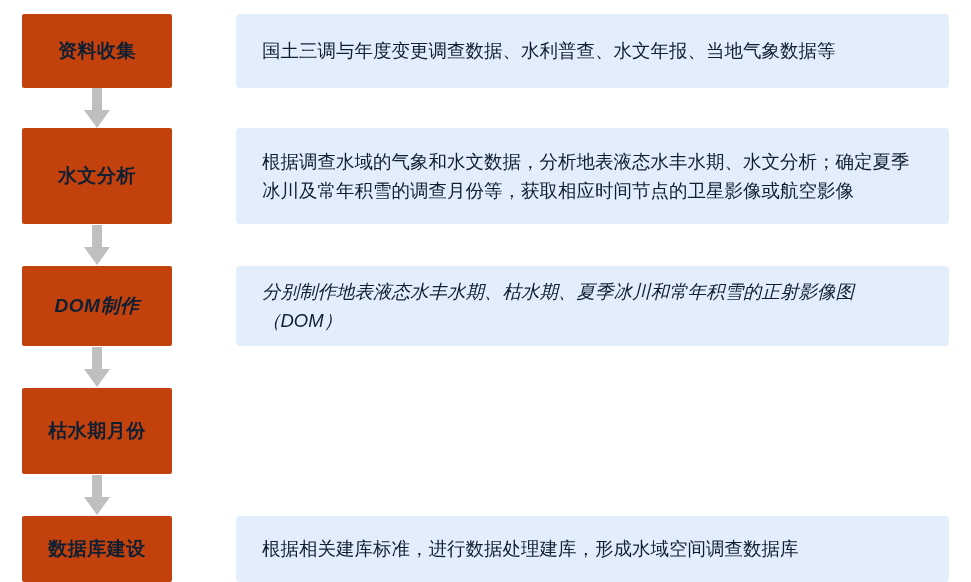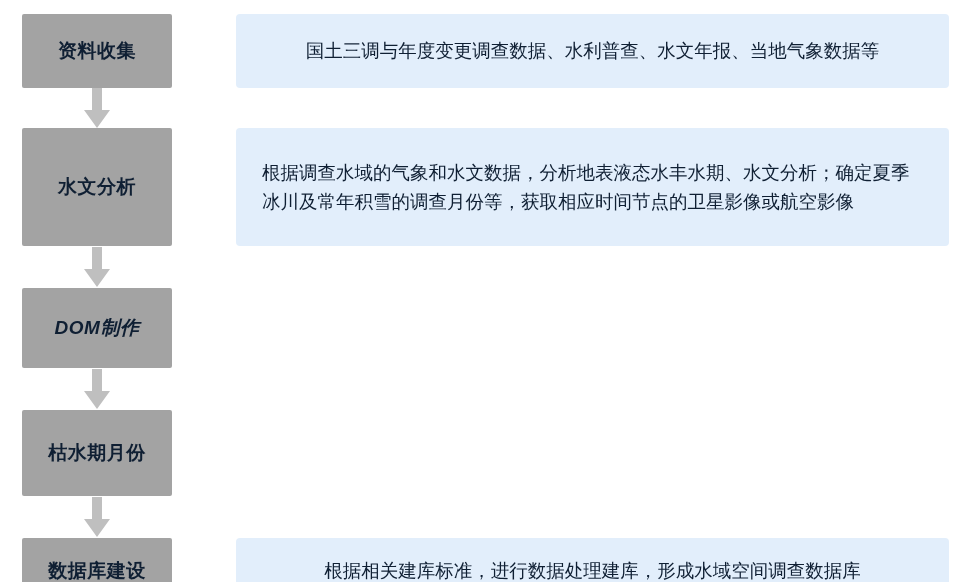--- a/index.html
+++ b/index.html
@@ -24,21 +24,21 @@
     display: flex;
     align-items: stretch;
     width: 100%;
   }
   .stage-cell {
     width: 150px;
     flex: 0 0 150px;
     display: flex;
     align-items: center;
     justify-content: center;
-    background: #a3a3a3;
+    background: #c2410c;
     border-radius: 2px;
     box-sizing: border-box;
     padding: 6px 4px;
   }
   .stage-label {
     font-size: 19px;
     font-weight: bold;
     color: #0f1f33;
     text-align: center;
     line-height: 1.35;
@@ -54,30 +54,30 @@
     display: flex;
     align-items: center;
     justify-content: center;
     box-sizing: border-box;
     padding: 10px 26px;
   }
   .desc-text {
     font-size: 18.5px;
     color: #0f1f33;
     line-height: 1.58;
-    text-align: center;
+    text-align: left;
     width: 100%;
   }
   .desc-text.leftish {
     text-align: left;
   }
 
   
   .r0 { height: 74px; }
-  .r1 { height: 118px; }
+  .r1 { height: 96px; }
   .r2 { height: 80px; font-style: italic; }
   .r3 { height: 86px; }
   .r4 { height: 66px; }
 
   .connector-row {
     display: flex;
     width: 100%;
   }
   .connector-cell {
     width: 150px;
@@ -139,20 +139,23 @@
       </svg>
     </div>
     <div class="connector-rest"></div>
   </div>
 
   <div class="row r2">
     <div class="stage-cell">
       <div class="stage-label">DOM制作</div>
     </div>
     <div class="gap"></div>
+    <div class="desc-cell">
+      <div class="desc-text leftish">分别制作地表液态水丰水期、枯水期、夏季冰川和常年积雪的正射影像图（DOM）</div>
+    </div>
   </div>
 
   <div class="connector-row c2">
     <div class="connector-cell">
       <svg class="arrow" viewBox="0 0 26 40" aria-hidden="true">
         <polygon points="8,0 18,0 18,22 26,22 13,40 0,22 8,22" fill="#bfbfbf"></polygon>
       </svg>
     </div>
     <div class="connector-rest"></div>
   </div>

